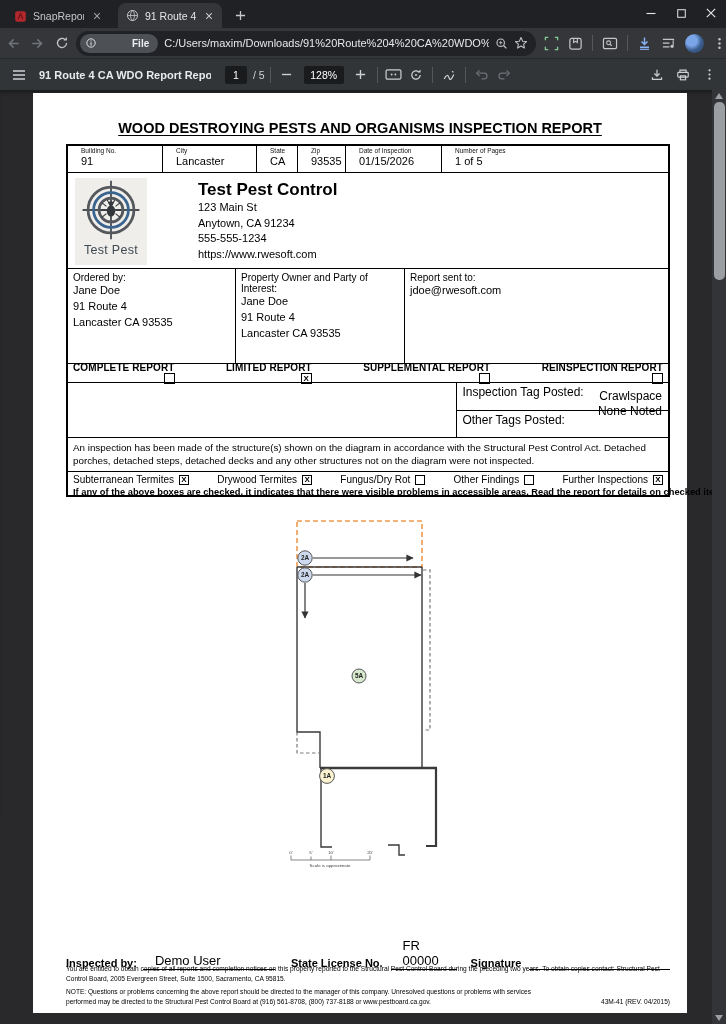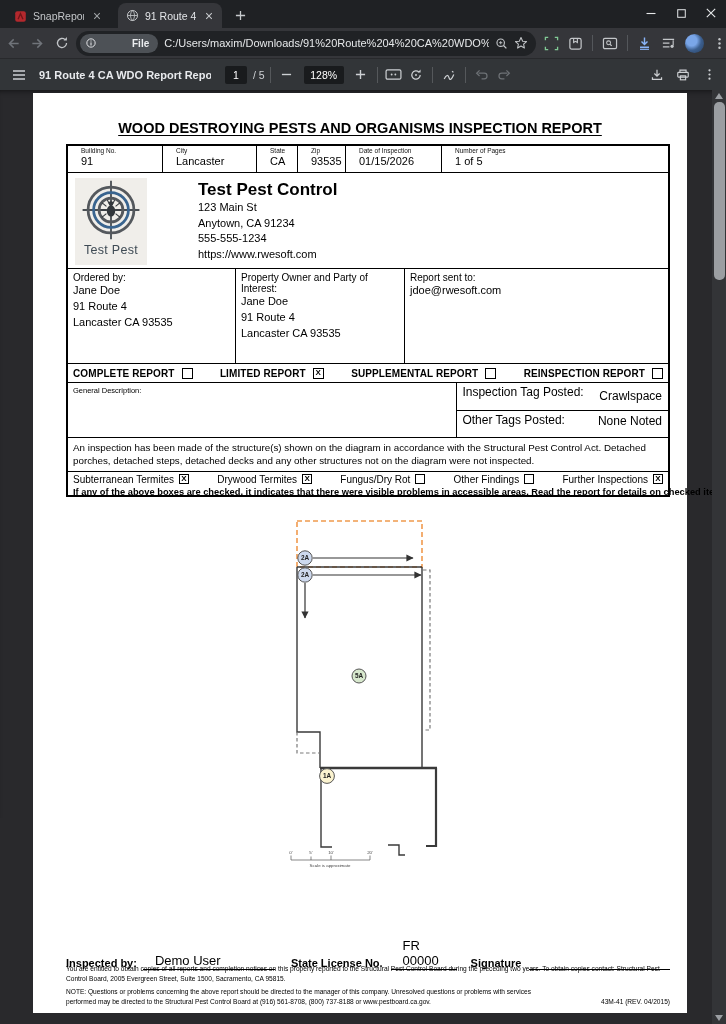--- a/index.html
+++ b/index.html
@@ -84,41 +84,41 @@
   .cline { font-size:11px; line-height:1.42; }
   .cinfo .cline:first-of-type { margin-top:6px; }
 
   .parties-row { display:flex; height:95px; }
   .party { border-left:1.5px solid #000; padding:3px 5px; }
   .party:first-child { border-left:none; }
   .party-label { font-size:10px; }
   .party-line { font-size:11px; line-height:1.45; }
 
   .types-row { height:19px; display:flex; align-items:center; justify-content:space-between; padding:0 5px; }
-  .type-item { display:flex; align-items:flex-end; font-size:10px; font-weight:600; letter-spacing:.1px; }
+  .type-item { display:flex; align-items:flex-end; font-size:10px; font-weight:600; letter-spacing:.1px;flex-direction:column; }
   .cb { width:11px; height:11px; border:1.5px solid #000; margin-left:7px; display:inline-flex;
         align-items:center; justify-content:center; font-size:8px; font-weight:700; line-height:1; }
 
   .gd-row { display:flex; height:55px; }
   .gd-left { width:391px; padding:3px 5px; }
   .gd-label { font-size:7.5px; }
   .gd-text { font-size:11px; margin-top:3px; }
   .gd-right { width:213px; border-left:1.5px solid #000; display:flex; flex-direction:column; }
   .tagcell { flex:1; padding:2px 5px; position:relative; }
   .tagcell + .tagcell { border-top:1.5px solid #000; }
   .tag-label { font-size:12px; }
   .tag-value { position:absolute; right:6px; font-size:12px; }
   .tagcell:first-child .tag-value { top:6px; }
-  .tagcell:last-child .tag-value { bottom:9px; }
+  .tagcell:last-child .tag-value { bottom:19px; }
 
   .note-row { height:34px; padding:3px 5px; font-size:9.8px; line-height:1.35; }
 
   .find-row { height:24px; padding:1px 5px 0; }
   .find-items { display:flex; justify-content:space-between; align-items:center; height:13px; }
-  .find-item { display:flex; align-items:flex-start; font-size:10px; }
+  .find-item { display:flex; align-items:flex-end; font-size:10px; }
   .find-item .cb { margin-left:5px; width:10px; height:10px; }
   .find-note { font-size:9.3px; font-weight:700; margin-top:1px; white-space:nowrap; }
 
   .diagram { position:absolute; left:227px; top:415px; }
 
   .sigrow { position:absolute; left:33px; top:845px; width:604px; display:flex; align-items:flex-end; }
   .sig-label { font-size:11px; font-weight:700; padding-bottom:1px; }
   .sig-line { border-bottom:1px solid #000; font-size:13px; padding:0 0 1px 12px; }
   .sig-line.l1 { width:132px; margin-left:6px; }
   .sig-line.l2 { width:66px; margin-left:8px; }
@@ -449,21 +449,20 @@
             <span class="cb"></span>
         </span>
         <span class="type-item">
           <span>REINSPECTION REPORT</span>
             <span class="cb"></span>
         </span>
       </div>
 
       <div class="frow gd-row">
         <div class="gd-left">
-          <div class="gd-label">General Description:</div>
         </div>
         <div class="gd-right">
           <div class="tagcell">
             <div class="tag-label">Inspection Tag Posted:</div>
             <div class="tag-value">Crawlspace</div>
           </div>
           <div class="tagcell">
             <div class="tag-label">Other Tags Posted:</div>
             <div class="tag-value">None Noted</div>
           </div>

